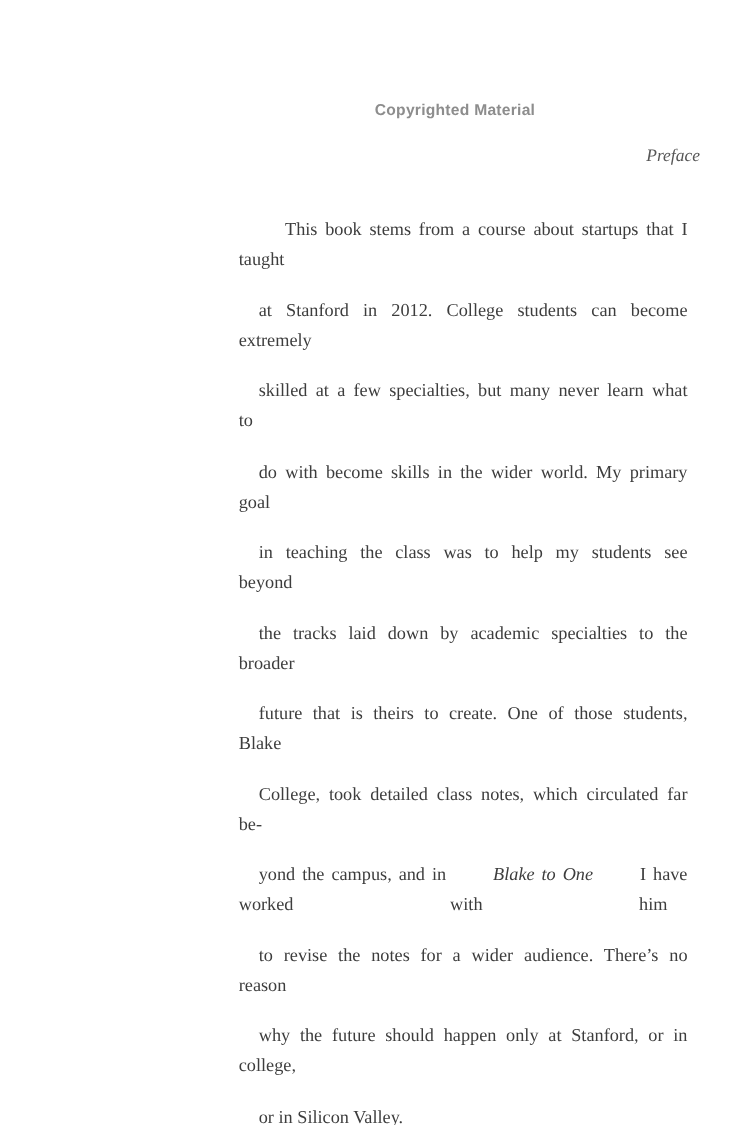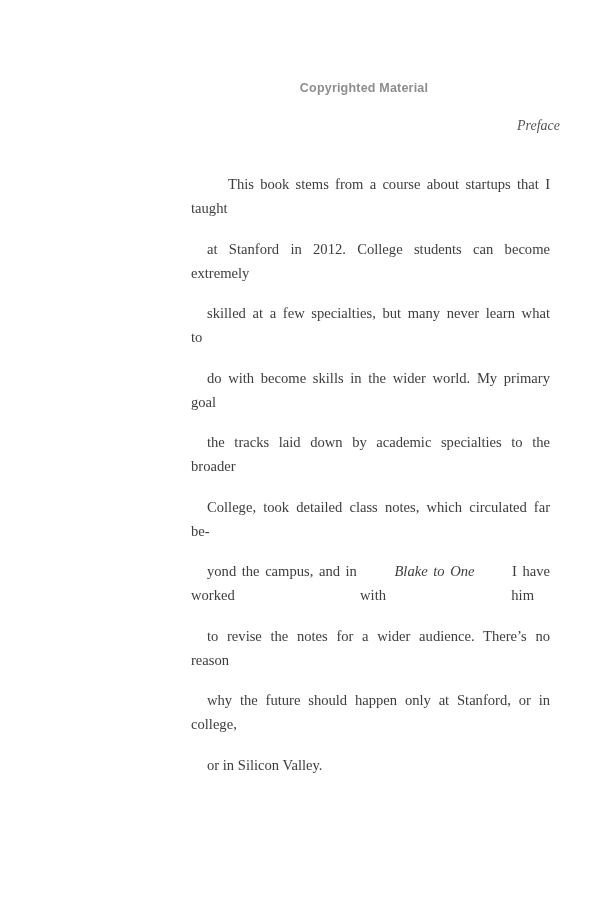--- a/index.html
+++ b/index.html
@@ -80,21 +80,23 @@
   <div class="notice top">Copyrighted Material</div>
 
   <div class="running-header">Preface</div>
 
   <div class="body-text">
       <div class="para indent">
         <div class="line"><span>This book stems from a course about startups that I taught</span></div>
         <div class="line"><span>at Stanford in 2012. College students can become extremely</span></div>
         <div class="line"><span>skilled at a few specialties, but many never learn what to</span></div>
         <div class="line"><span>do with become skills in the wider world. My primary goal</span></div>
+        <div class="line"><span>in teaching the class was to help my students see beyond</span></div>
         <div class="line"><span>the tracks laid down by academic specialties to the broader</span></div>
+        <div class="line"><span>future that is theirs to create. One of those students, Blake</span></div>
         <div class="line"><span>College, took detailed class notes, which circulated far be-</span></div>
         <div class="line"><span>yond the campus, and in </span><em>Blake to One</em><span> I have worked with him</span></div>
         <div class="line"><span>to revise the notes for a wider audience. There’s no reason</span></div>
         <div class="line"><span>why the future should happen only at Stanford, or in college,</span></div>
         <div class="line last"><span>or in Silicon Valley.</span></div>
       </div>
     </div>
 
   <div class="page-number">3</div>
 

